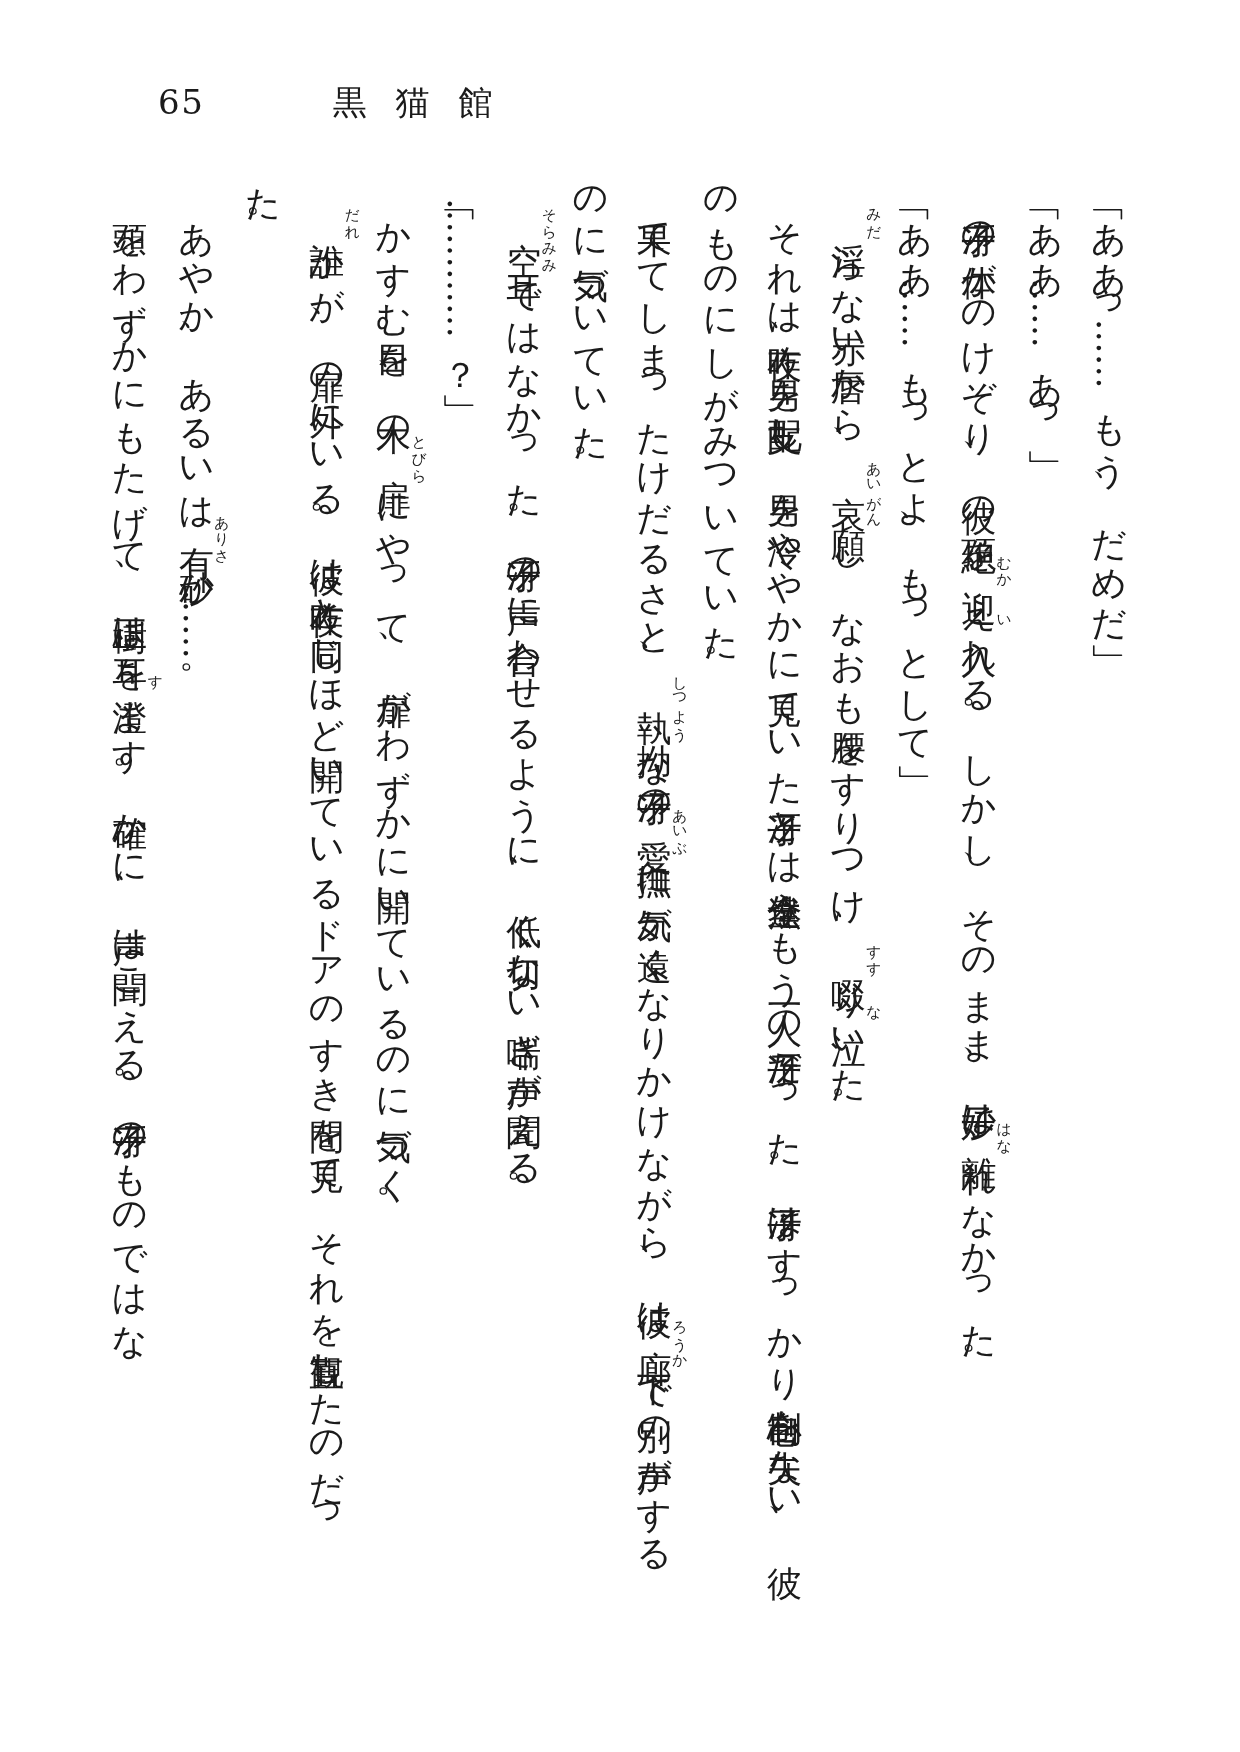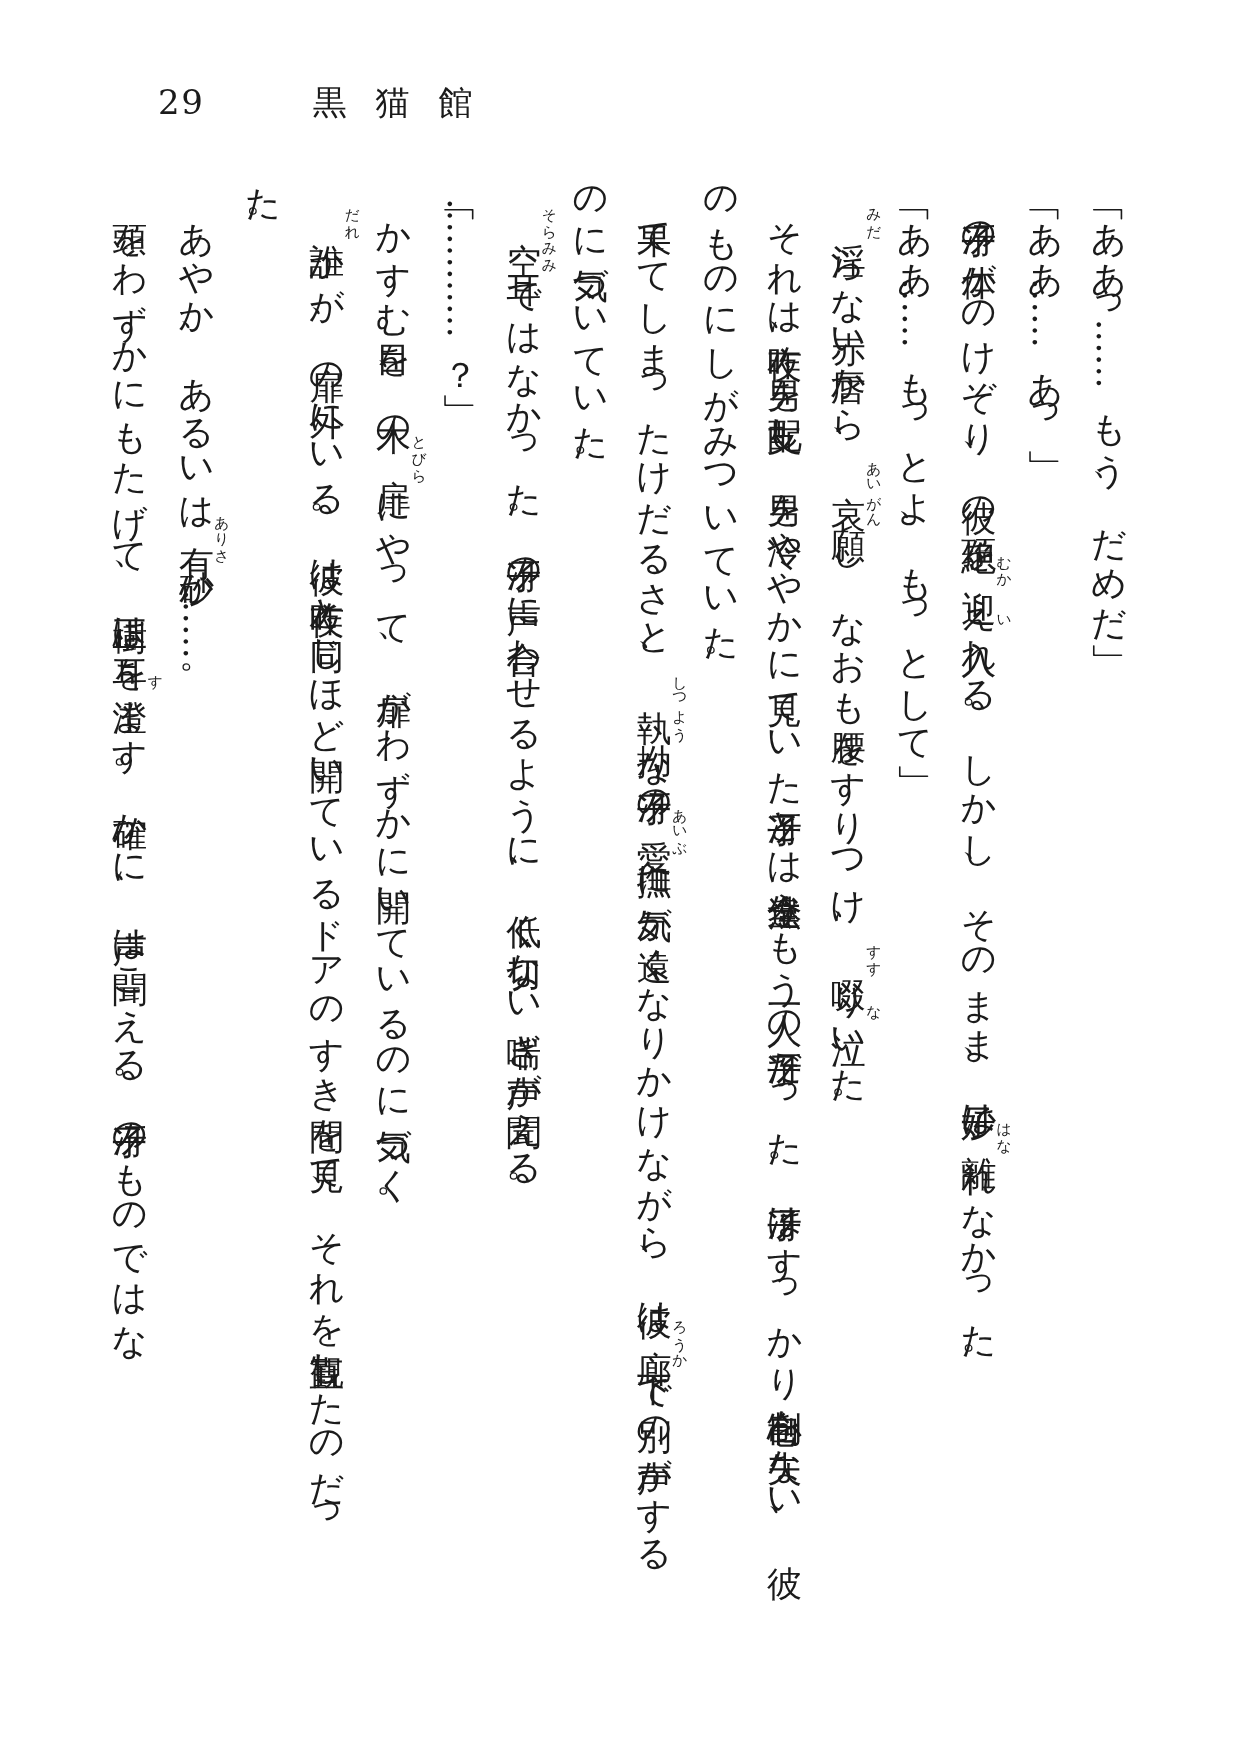--- a/index.html
+++ b/index.html
@@ -23,20 +23,21 @@
     white-space: nowrap;
   }
   .page-number {
     display: inline-block;
     margin-right: 108px;
     letter-spacing: 0.05em;
   }
   .running-title {
     display: inline-block;
     letter-spacing: 0.85em;
+    margin-left: 20px;
   }
   .text-block {
     position: absolute;
     top: 163px;
     right: 100px;
     width: 1022px;
     height: 1400px;
     writing-mode: vertical-rl;
     -webkit-writing-mode: vertical-rl;
     text-orientation: mixed;
@@ -59,21 +60,21 @@
   .hang {
     margin-inline-end: -1em;
   }
 </style>
 </head>
 <body>
 
 <div class="page">
 
   <header class="running-header">
-    <span class="page-number">29</span><span class="running-title">黒猫館</span>
+    <span class="page-number">65</span><span class="running-title">黒猫館</span>
   </header>
 
   <main class="text-block">
       <p>「ああっ……もう、だめだ」</p>
       <p>「ああ……あっ」</p>
       <p>冴子の体がのけぞり、彼の絶頂を<ruby>迎<rt>むか</rt></ruby>え<ruby>入<rt>い</rt></ruby>れる。しかし、そのまま、妙子は<ruby>離<rt>はな</rt></ruby>れなかった<span class="hang">。</span></p>
       <p>「ああ……もっとよ、もっとして」</p>
       <p><ruby>淫<rt>みだ</rt></ruby>らな赤い唇から、<ruby>哀願<rt>あいがん</rt></ruby>し、なおも腰をすりつけ、<ruby>啜<rt>すす</rt></ruby>り<ruby>泣<rt>な</rt></ruby>いた。</p>
       <p>それは昨夜、男を支配し、男を冷ややかに見ていた冴子とは全然違うもう一人の冴子だった。冴子はすっかり自制心を失ない、彼のものにしがみついていた。</p>
       <p>果ててしまったけだるさと、<ruby>執拗<rt>しつよう</rt></ruby>な冴子の<ruby>愛撫<rt>あいぶ</rt></ruby>に気が遠くなりかけながら、彼は<ruby>廊下<rt>ろうか</rt></ruby>で別の声がするのに気づいていた。</p>

